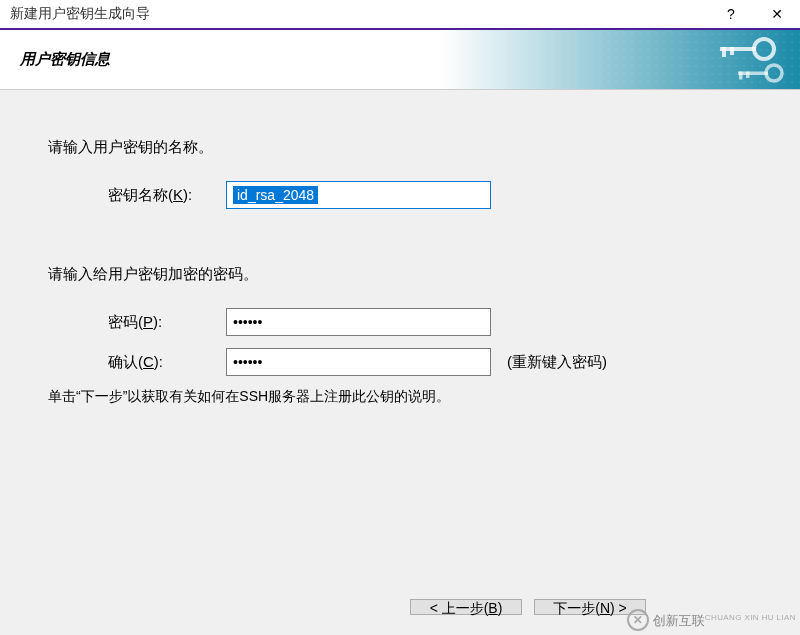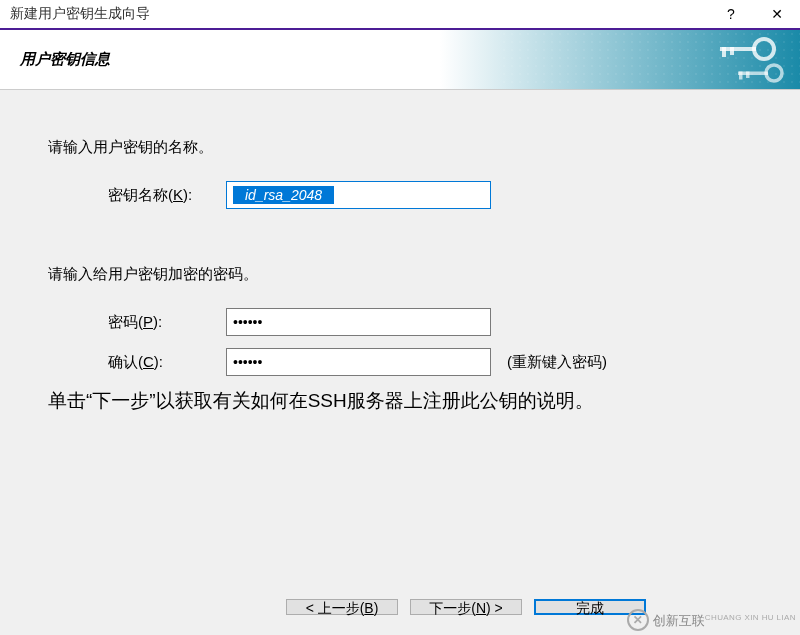--- a/index.html
+++ b/index.html
@@ -80,27 +80,26 @@
       left: 1px; top: 1px; right: 1px; bottom: 1px;
       display: flex;
       align-items: center;
       padding: 0 6px;
       pointer-events: none;
     }
     .sel-overlay span {
       background: #0078d7;
       color: #fff;
       font-size: 14px;
-      padding: 1px 12px;
-      font-style: italic;
+      padding: 1px 4px;
     }
     .hint-text { margin-left: 16px; font-size: 15px; }
     .section-gap { height: 44px; }
 
-    .instruction { font-size: 19px; }
+    .instruction { font-size: 14px; }
 
     
     .button-row {
       position: absolute;
       bottom: 20px;
       left: 0; right: 0;
       display: flex;
       justify-content: flex-end;
       padding: 0 30px;
       gap: 12px;
@@ -202,21 +201,20 @@
 
 </div>
 
 <div class="button-row">
   <button class="wiz-btn">
     <span>&lt; 上一步(</span><span class="mnemonic">B</span><span>)</span>
   </button>
   <button class="wiz-btn">
     <span>下一步(</span><span class="mnemonic">N</span><span>) &gt;</span>
   </button>
-  <button class="wiz-btn default-btn"><span>完成</span></button>
   <button class="wiz-btn hidden-right"><span>取消</span></button>
 </div>
 
 <div class="watermark">
   <div class="wm-icon">✕</div>
   <div class="wm-txt">
     <span class="cn">创新互联</span>
     <span class="en">CHUANG XIN HU LIAN</span>
   </div>
 </div>

